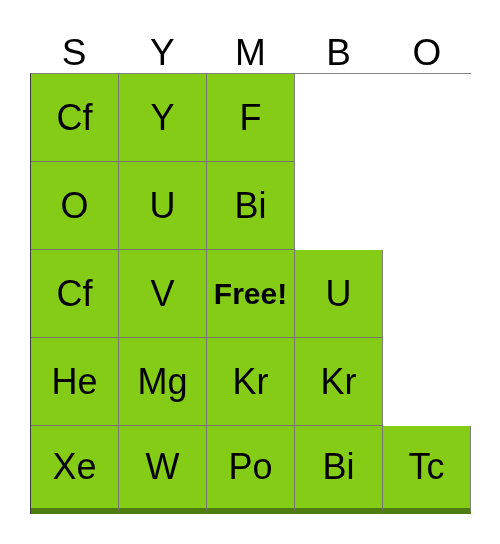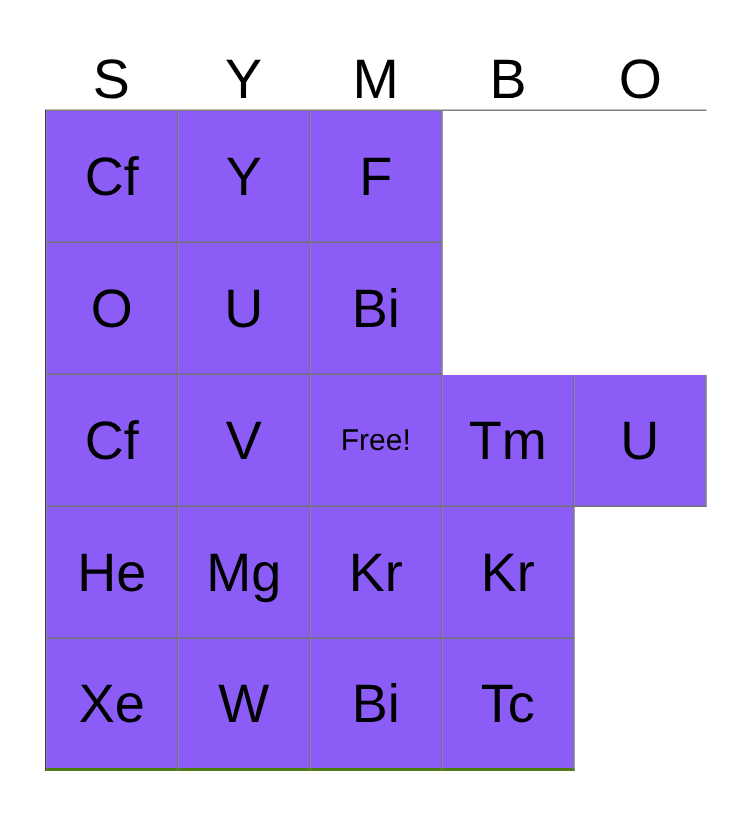--- a/index.html
+++ b/index.html
@@ -57,29 +57,30 @@
     width: 88px;
     height: 88px;
     box-sizing: border-box;
     border-right: 1px solid #737373;
     border-bottom: 1px solid #737373;
     display: flex;
     align-items: center;
     justify-content: center;
     font-size: 36px;
     line-height: 1;
-    background: #8b5cf6;
+    background: #84cc16;
     overflow: hidden;
     white-space: nowrap;
   }
   .cell.free {
-    font-size: 20px;
+    font-size: 30px;
+    font-weight: bold;
   }
   .grid-row:last-child .cell {
-    border-bottom: 2px solid #4d7c0f;
+    border-bottom: 6px solid #4d7c0f;
   }
   .cell:last-child {
     border-right: 1px solid #808080;
   }
 </style>
 </head>
 <body>
 
 <div id="bingo-card">
 
@@ -102,32 +103,32 @@
     <div class="grid-row">
       <div class="cell">O</div>
       <div class="cell">U</div>
       <div class="cell">Bi</div>
     </div>
 
     <div class="grid-row">
       <div class="cell">Cf</div>
       <div class="cell">V</div>
       <div class="cell free">Free!</div>
-      <div class="cell">Tm</div>
       <div class="cell">U</div>
     </div>
 
     <div class="grid-row">
       <div class="cell">He</div>
       <div class="cell">Mg</div>
       <div class="cell">Kr</div>
       <div class="cell">Kr</div>
     </div>
 
     <div class="grid-row">
       <div class="cell">Xe</div>
       <div class="cell">W</div>
+      <div class="cell">Po</div>
       <div class="cell">Bi</div>
       <div class="cell">Tc</div>
     </div>
 
   </div>
 </div>
 
 </body></html>

